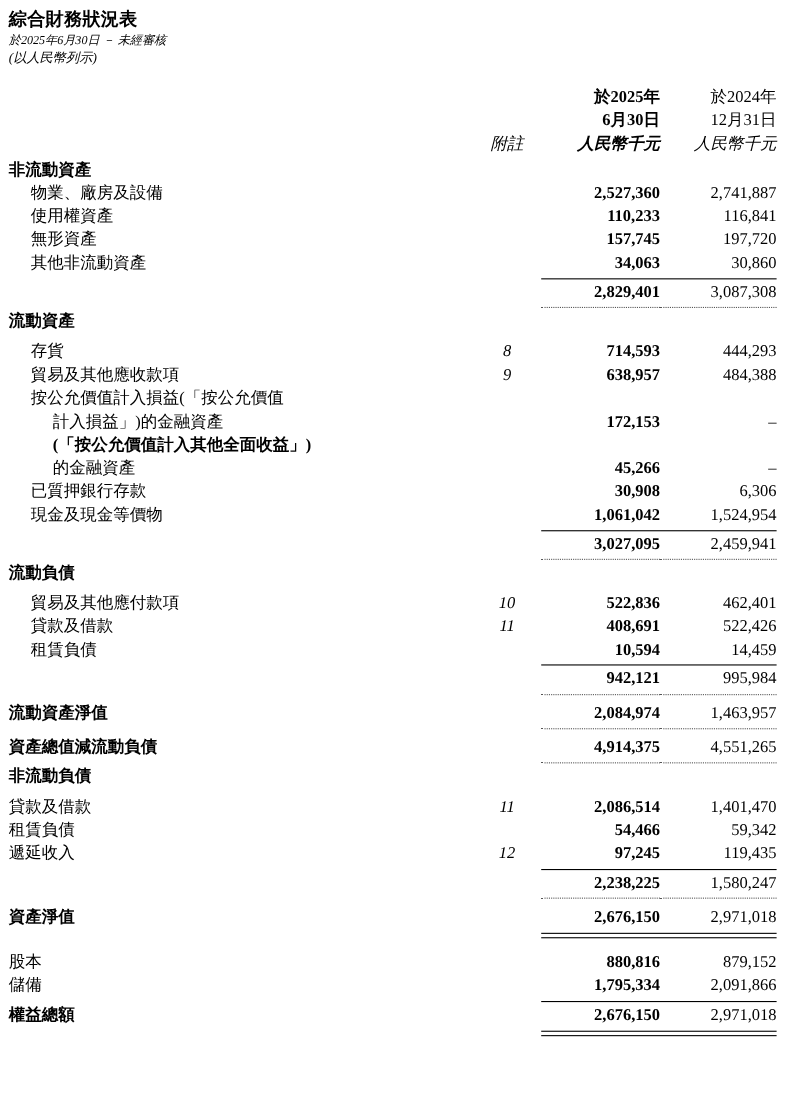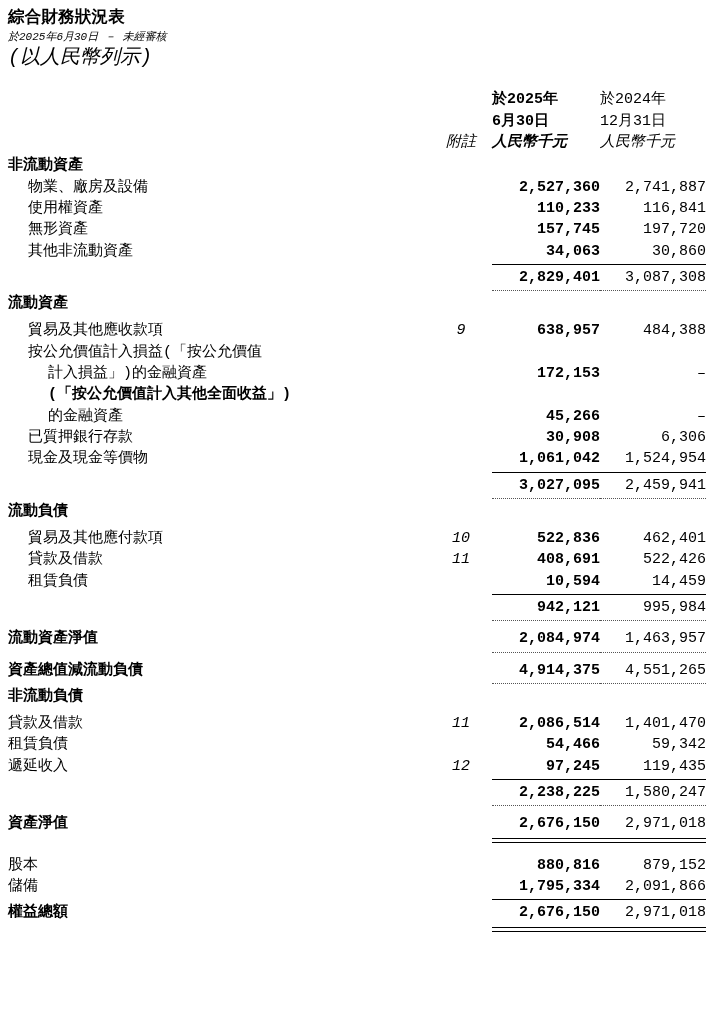--- a/index.html
+++ b/index.html
@@ -14,37 +14,36 @@
     color: #000000;
     position: relative;
     overflow: hidden;
   }
   .page {
     width: 720px;
     height: 1014px;
     padding: 8px 14px 0 8px;
     box-sizing: border-box;
     position: relative;
-    font-family: Liberation Mono, monospace;
   }
 
   .doc-title {
     font-size: 16.5px;
     font-weight: bold;
     letter-spacing: 0.2px;
     line-height: 1.25;
   }
   .doc-subtitle {
     font-size: 11px;
     font-style: italic;
     line-height: 1.35;
     margin-top: 1px;
   }
   .doc-currency {
-    font-size: 20px;
+    font-size: 12px;
     font-style: italic;
     line-height: 1.35;
     margin-top: 0px;
   }
 
   table.fin {
     width: 100%;
     border-collapse: collapse;
     margin-top: 18px;
     table-layout: fixed;
@@ -59,20 +58,21 @@
     font-size: 15px;
     padding: 0;
   }
   .hdr-note {
     text-align: center;
     font-style: italic;
     font-size: 15px;
     padding-bottom: 2px !important;
   }
   .hdr-cur, .hdr-prev {
+    text-align: right;
     line-height: 1.42;
     padding-bottom: 2px !important;
   }
   .hdr-cur .l1, .hdr-cur .l2 { font-weight: bold; }
   .hdr-cur .l3 { font-weight: bold; font-style: italic; }
   .hdr-prev .l1, .hdr-prev .l2 { font-weight: normal; }
   .hdr-prev .l3 { font-style: italic; }
 
   table.fin td {
     font-size: 15px;
@@ -206,20 +206,26 @@
       <tr class="r-section">
         <td class="label">流動資產</td>
         <td></td>
           <td></td>
           <td></td>
       </tr>
       <tr class="r-gap-sm">
           <td colspan="4"></td>
         </tr>
       <tr class="r-item">
+        <td class="label indent1">存貨</td>
+        <td class="note">8</td>
+        <td class="num cur">714,593</td>
+        <td class="num">444,293</td>
+      </tr>
+      <tr class="r-item">
         <td class="label indent1">貿易及其他應收款項</td>
         <td class="note">9</td>
         <td class="num cur">638,957</td>
         <td class="num">484,388</td>
       </tr>
       <tr class="r-item">
         <td class="label indent1">按公允價值計入損益(「按公允價值</td>
         <td class="note"></td>
         <td class="num cur"></td>
         <td class="num"></td>

